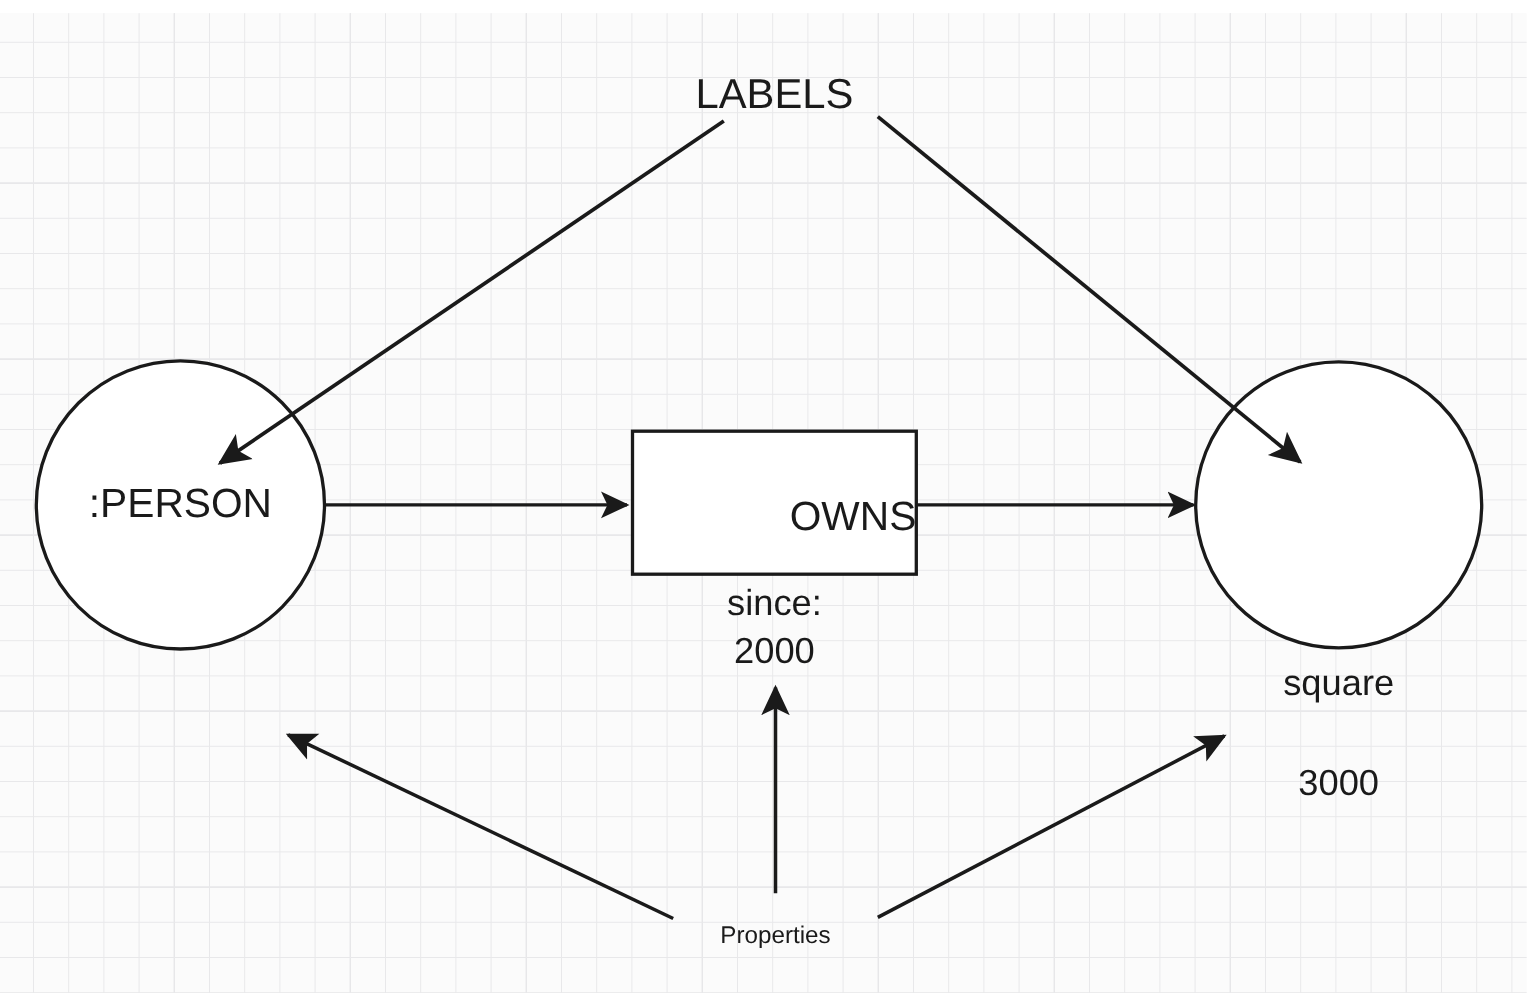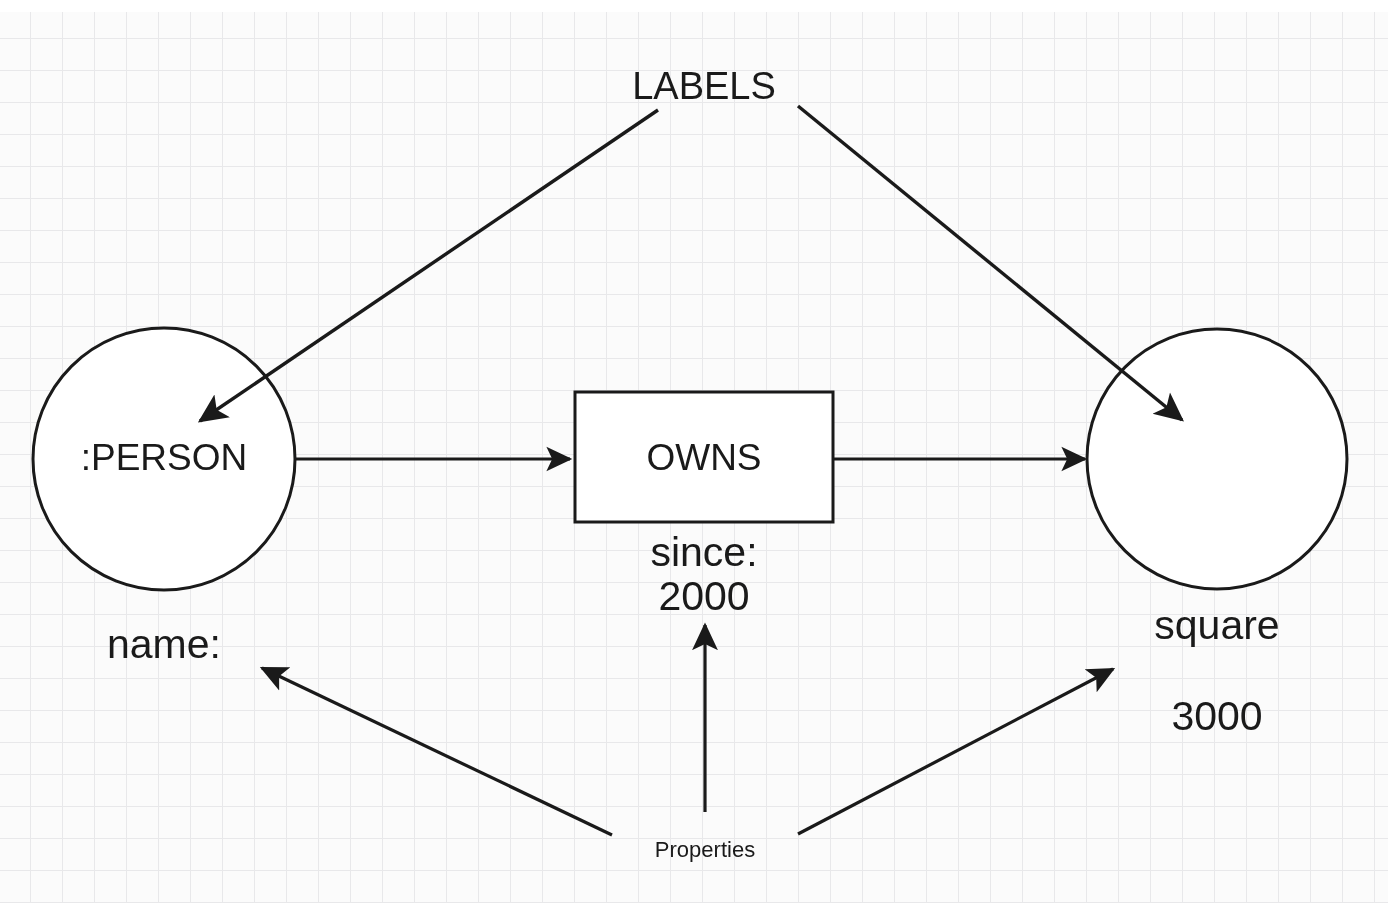--- a/index.html
+++ b/index.html
@@ -38,21 +38,21 @@
     color: #1a1a1a;
     font-family: "Liberation Sans", sans-serif;
     text-align: center;
     white-space: pre;
     line-height: 1.17;
     user-select: none;
   }
   .lbl-heading { font-size: 38px; }
   .lbl-node    { font-size: 37px; }
   .lbl-rel     { font-size: 37px; }
-  .lbl-prop    { font-size: 41px; }
+  .lbl-prop    { font-size: 33px; }
   .lbl-props   { font-size: 22px; }
 </style>
 </head>
 <body>
 
 <div id="canvas">
 
   <svg id="wires" viewBox="0 0 1388 903" xmlns="http://www.w3.org/2000/svg">
     <defs>
       <marker id="arrow" viewBox="0 0 12 12" refX="10.5" refY="6" markerWidth="9" markerHeight="9" orient="auto-start-reverse">
@@ -78,24 +78,23 @@
 
     <line x1="705" y1="800" x2="705" y2="613" stroke="#1a1a1a" stroke-width="3.2" marker-end="url(#arrow)"></line>
 
     <line x1="798" y1="822" x2="1113" y2="657" stroke="#1a1a1a" stroke-width="3.2" marker-end="url(#arrow)"></line>
   </svg>
 
   <div class="node-label lbl-heading" style="left:554px; top:52px; width:300px;">LABELS</div>
 
   <div class="node-label lbl-node" style="left:14px; top:424px; width:300px;">:PERSON</div>
 
-  <div class="node-label lbl-prop" style="left:14px; top:609px; width:300px;">name:</div>
 
 
-  <div class="node-label lbl-rel" style="left:575px; top:424px; width:258px;">OWNS</div>
+  <div class="node-label lbl-rel" style="left:575px; top:436px; width:258px;text-align:right;">OWNS</div>
 
   <div class="node-label lbl-prop" style="left:575px; top:517px; width:258px;">since:</div>
 
   <div class="node-label lbl-prop" style="left:575px; top:561px; width:258px;">2000</div>
 
 
   <div class="node-label lbl-prop" style="left:1067px; top:590px; width:300px;">square</div>
 
 
   <div class="node-label lbl-prop" style="left:1067px; top:681px; width:300px;">3000</div>

